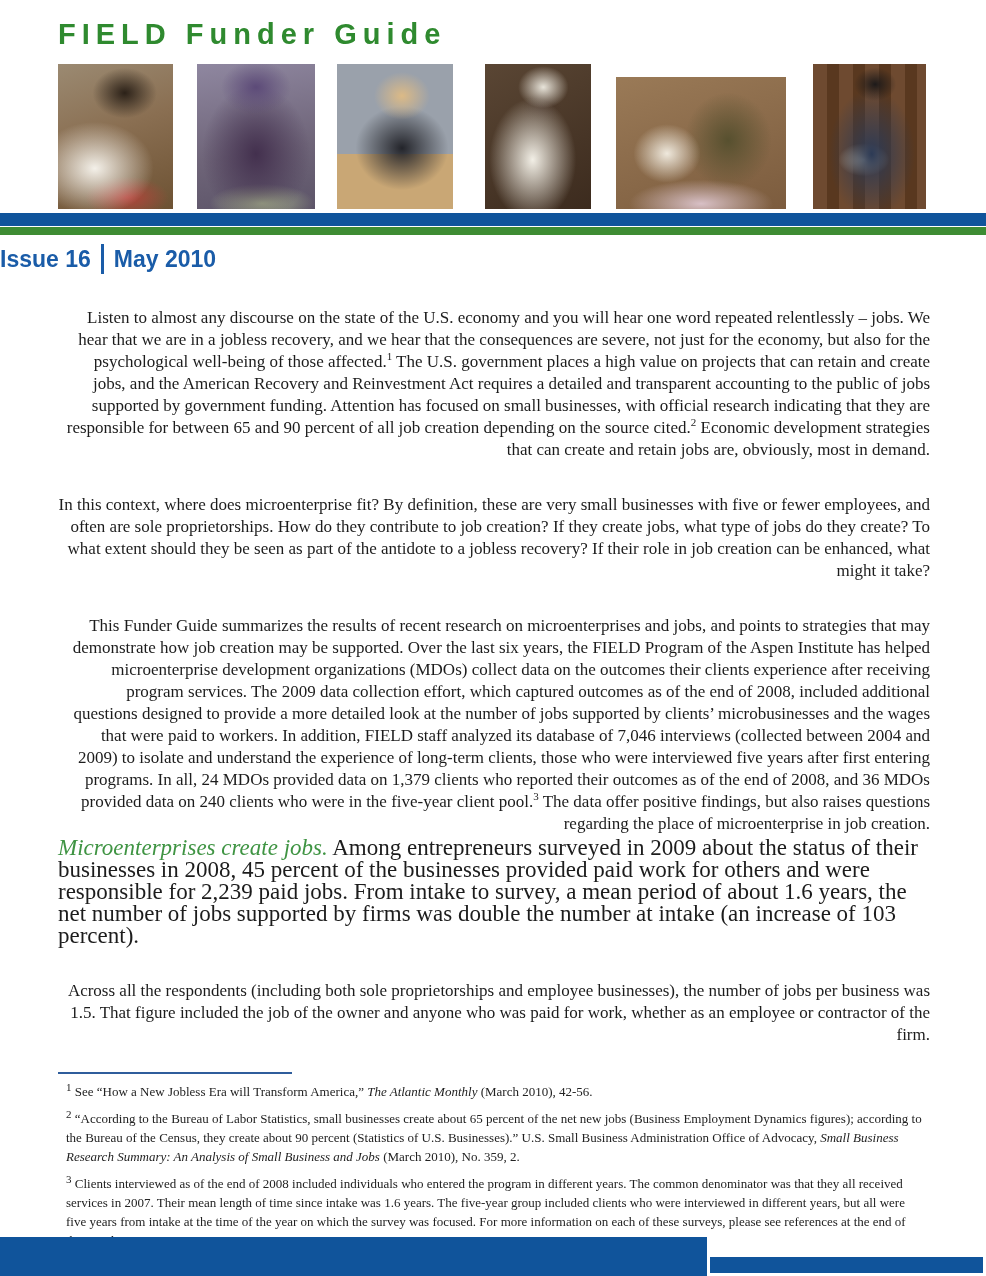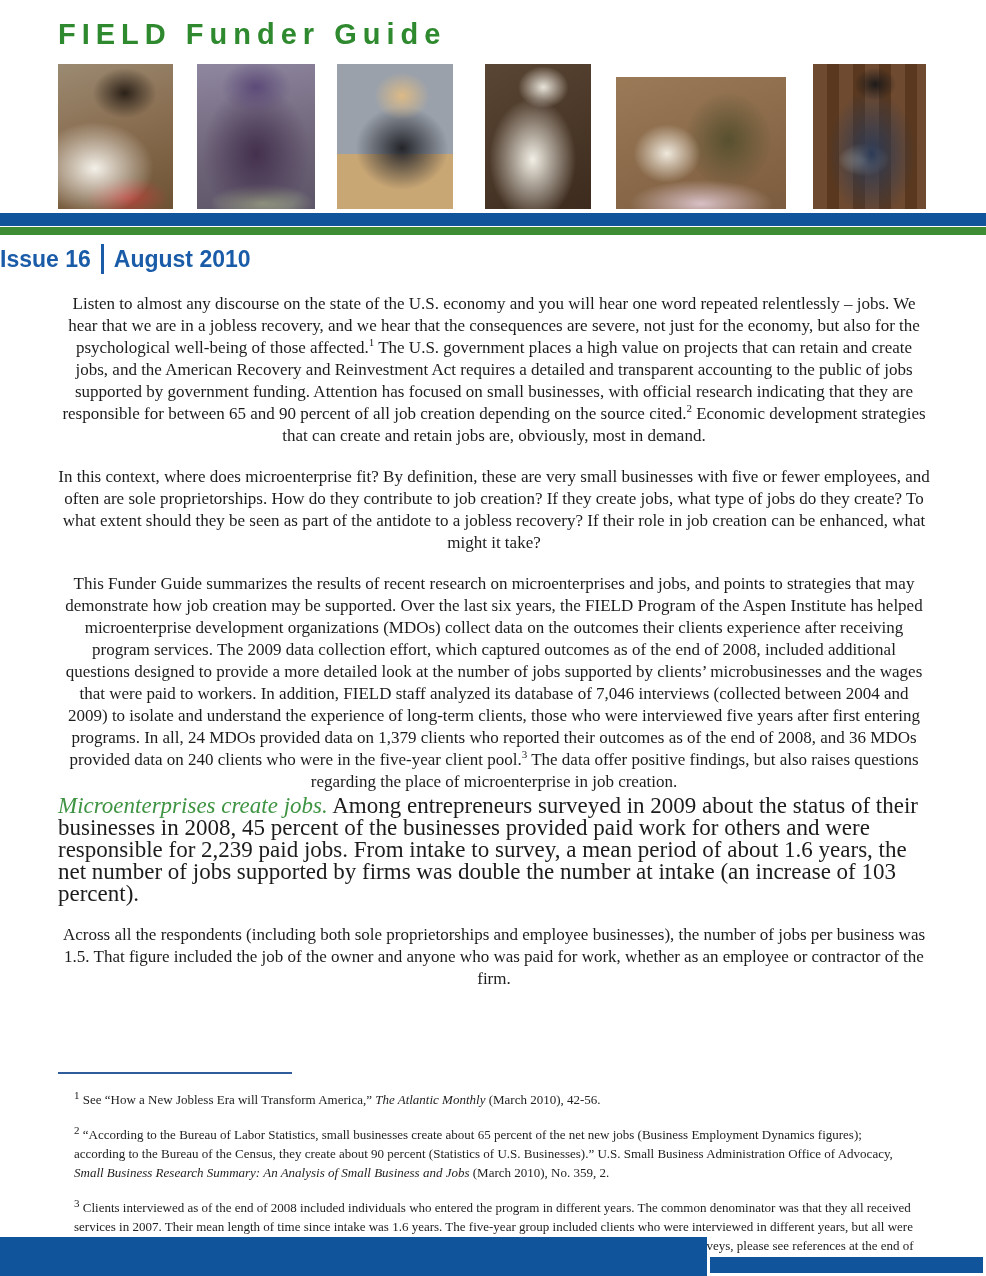--- a/index.html
+++ b/index.html
@@ -74,33 +74,33 @@
     font-weight:bold;font-size:23px;color:var(--blue-text);
   }
   .issue-divider{display:inline-block;width:3px;height:30px;background:var(--blue-text);margin:0 10px;}
   
   .content{margin:0 56px 0 58px;}
   .article-heading{
     margin-top:27px;
     font-family:"Liberation Sans", sans-serif;
     font-weight:normal;font-size:24px;color:var(--green);
   }
-  .body-para{margin-top:19px;font-size:17px;line-height:22px;text-align:center;}
+  .body-para{margin-top:33px;font-size:17px;line-height:22px;text-align:right;}
   sup.fnref{font-size:11px;line-height:0;vertical-align:super;}
   .kf-heading{
     margin-top:24px;
     font-family:"Liberation Sans", sans-serif;
     font-weight:normal;font-size:19px;color:var(--green);
   }
   .kf-para{margin-top:2px;font-size:23px;line-height:22px;}
   .kf-lead{font-style:italic;color:var(--green);}
   
   .footnotes{position:absolute;left:58px;right:56px;top:1072px;font-size:13px;line-height:19px;color:#222;}
   .footnote-rule{width:234px;height:0;border-top:2px solid var(--rule-blue);margin-bottom:7px;}
-  .footnote{margin:16px;}
+  .footnote{margin:8px;}
   .footnote .it{font-style:italic;}
   
   .footer-bar-left{position:absolute;left:0;bottom:0;width:707px;height:39px;background:var(--blue);}
   .footer-bar-bottom{position:absolute;left:710px;bottom:3px;width:273px;height:16px;background:var(--blue);}
 </style>
 </head>
 <body>
 
 <div class="page">
 
@@ -114,21 +114,21 @@
     <div class="photo photo-5" title="smiling couple in gift shop"></div>
     <div class="photo photo-6" title="woman with open book in bookstore"></div>
   </div>
 
   <div class="bar-blue"></div>
   <div class="bar-green"></div>
 
   <div class="issue-line">
     <span>Issue 16</span>
     <span class="issue-divider"></span>
-    <span>August 2010</span>
+    <span>May 2010</span>
   </div>
 
   <div class="content">
 
     <p class="body-para"><span>Listen to almost any discourse on the state of the U.S. economy and you will hear one word repeated relentlessly – jobs. We hear that we are in a jobless recovery, and we hear that the consequences are severe, not just for the economy, but also for the psychological well-being of those affected.</span><sup class="fnref">1</sup><span> The U.S. government places a high value on projects that can retain and create jobs, and the American Recovery and Reinvestment Act requires a detailed and transparent accounting to the public of jobs supported by government funding. Attention has focused on small businesses, with official research indicating that they are responsible for between 65 and 90 percent of all job creation depending on the source cited.</span><sup class="fnref">2</sup><span> Economic development strategies that can create and retain jobs are, obviously, most in demand.</span></p>
 
     <p class="body-para">In this context, where does microenterprise fit? By definition, these are very small businesses with five or fewer employees, and often are sole proprietorships. How do they contribute to job creation? If they create jobs, what type of jobs do they create? To what extent should they be seen as part of the antidote to a jobless recovery? If their role in job creation can be enhanced, what might it take?</p>
 
     <p class="body-para"><span>This Funder Guide summarizes the results of recent research on microenterprises and jobs, and points to strategies that may demonstrate how job creation may be supported. Over the last six years, the FIELD Program of the Aspen Institute has helped microenterprise development organizations (MDOs) collect data on the outcomes their clients experience after receiving program services. The 2009 data collection effort, which captured outcomes as of the end of 2008, included additional questions designed to provide a more detailed look at the number of jobs supported by clients’ microbusinesses and the wages that were paid to workers. In addition, FIELD staff analyzed its database of 7,046 interviews (collected between 2004 and 2009) to isolate and understand the experience of long-term clients, those who were interviewed five years after first entering programs. In all, 24 MDOs provided data on 1,379 clients who reported their outcomes as of the end of 2008, and 36 MDOs provided data on 240 clients who were in the five-year client pool.</span><sup class="fnref">3</sup><span> The data offer positive findings, but also raises questions regarding the place of microenterprise in job creation.</span></p>
 

